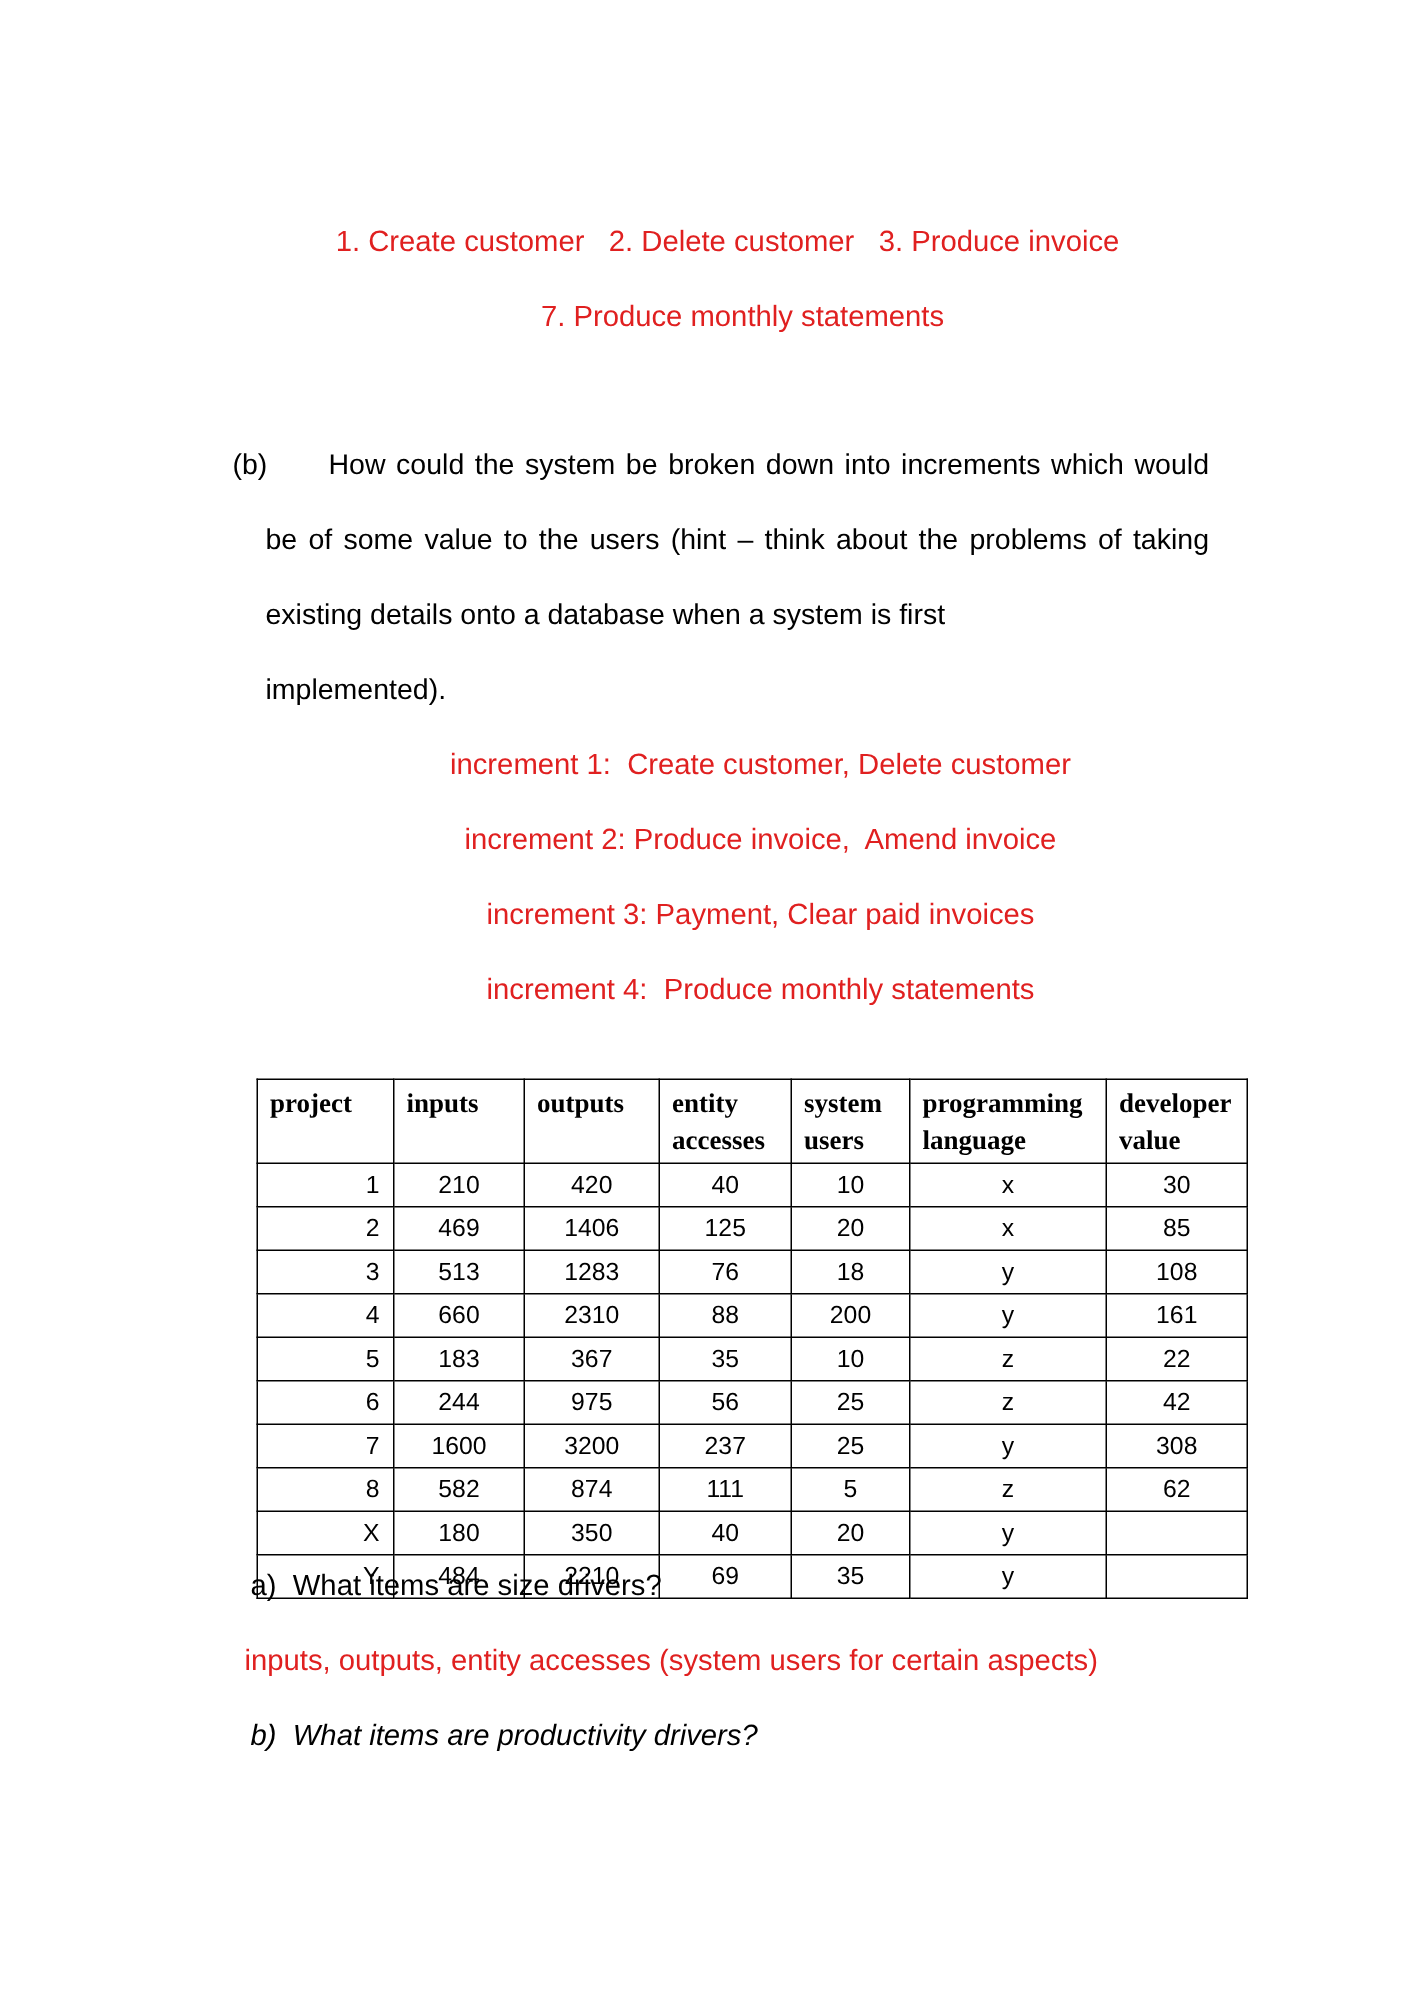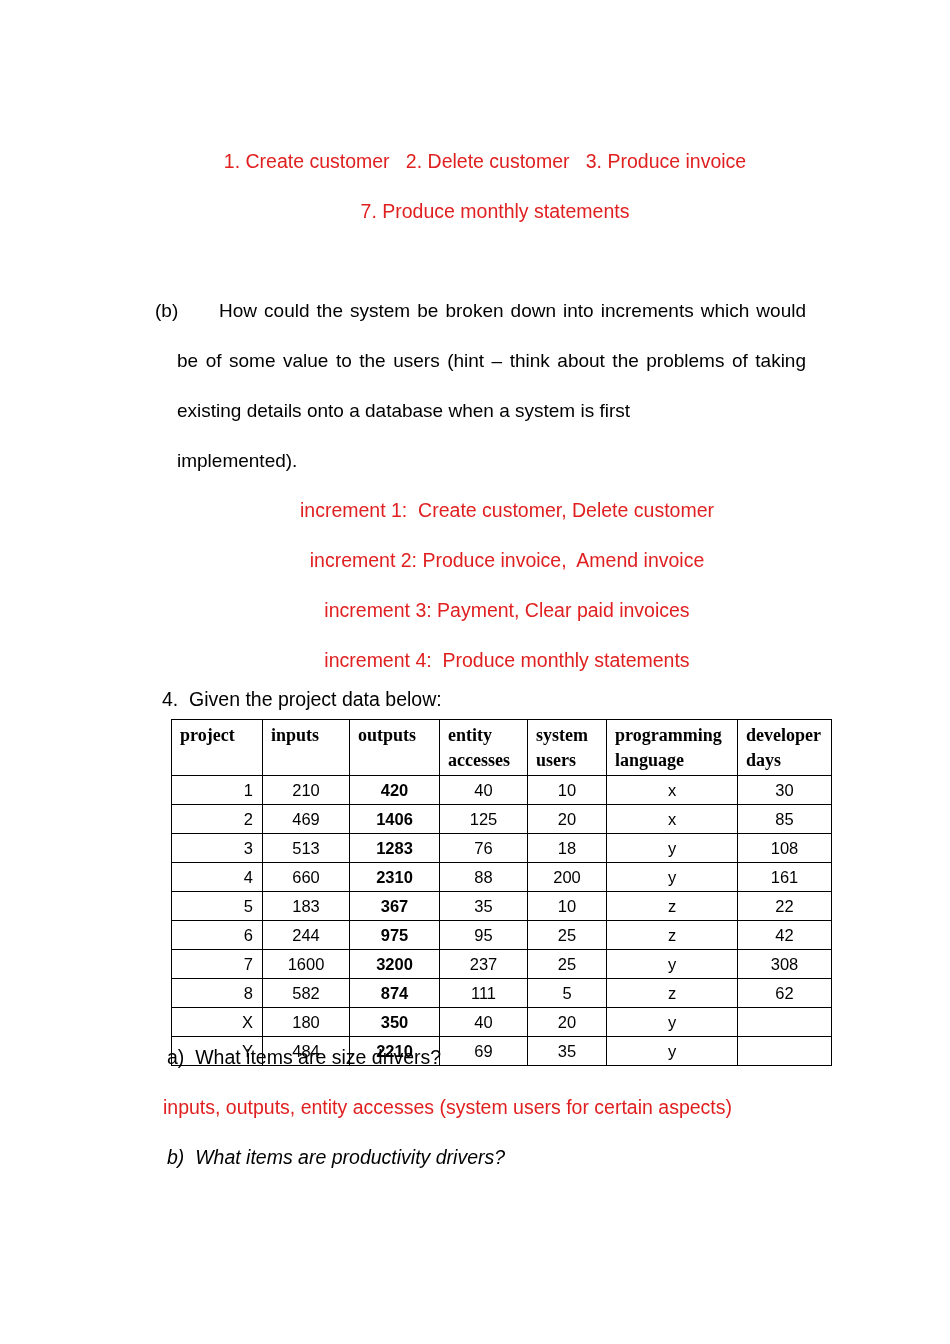--- a/index.html
+++ b/index.html
@@ -131,21 +131,21 @@
     text-align: center;
     height: 24px;
     padding: 2px 0;
   }
   table.project-table td.projcell {
     text-align: right;
     padding-right: 9px;
   }
   .c0 { width: 82px; }
   .c1 { width: 78px; }
-  .c2 { width: 81px; font-weight: bold; }
+  .c2 { width: 81px; }
   .c3 { width: 79px; }
   .c4 { width: 70px; }
   .c5 { width: 122px; }
   .c6 { width: 85px; margin-top: 12px; }
 
   .th-two-line .l1 { display: block; }
   .th-two-line .l2 { display: block; }
 
   
   .qa {
@@ -192,21 +192,20 @@
     </div>
   </div>
 
   <div class="increments">
     <div class="inc-line red">increment 1:  Create customer, Delete customer</div>
     <div class="inc-line red">increment 2: Produce invoice,  Amend invoice</div>
     <div class="inc-line red">increment 3: Payment, Clear paid invoices</div>
     <div class="inc-line red">increment 4:  Produce monthly statements</div>
   </div>
 
-  <div class="q4">4.  Given the project data below:</div>
 
   <div class="tablewrap">
     <table class="project-table">
       <thead>
         <tr>
           <th class="c0 th-two-line">
             <span class="l1">project</span>
             <span class="l2"></span>
           </th>
           <th class="c1 th-two-line">
@@ -224,21 +223,21 @@
           <th class="c4 th-two-line">
             <span class="l1">system</span>
             <span class="l2">users</span>
           </th>
           <th class="c5 th-two-line">
             <span class="l1">programming</span>
             <span class="l2">language</span>
           </th>
           <th class="c6 th-two-line">
             <span class="l1">developer</span>
-            <span class="l2">days</span>
+            <span class="l2">value</span>
           </th>
         </tr>
       </thead>
       <tbody id="table-body">
           <tr>
             <td class="c0 projcell">1</td>
             <td class="c1">210</td>
             <td class="c2">420</td>
             <td class="c3">40</td>
             <td class="c4">10</td>
@@ -278,21 +277,21 @@
             <td class="c2">367</td>
             <td class="c3">35</td>
             <td class="c4">10</td>
             <td class="c5">z</td>
             <td class="c6">22</td>
           </tr>
           <tr>
             <td class="c0 projcell">6</td>
             <td class="c1">244</td>
             <td class="c2">975</td>
-            <td class="c3">95</td>
+            <td class="c3">56</td>
             <td class="c4">25</td>
             <td class="c5">z</td>
             <td class="c6">42</td>
           </tr>
           <tr>
             <td class="c0 projcell">7</td>
             <td class="c1">1600</td>
             <td class="c2">3200</td>
             <td class="c3">237</td>
             <td class="c4">25</td>

